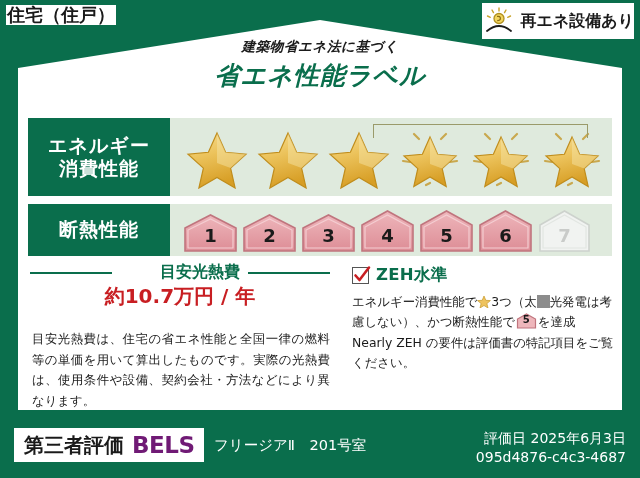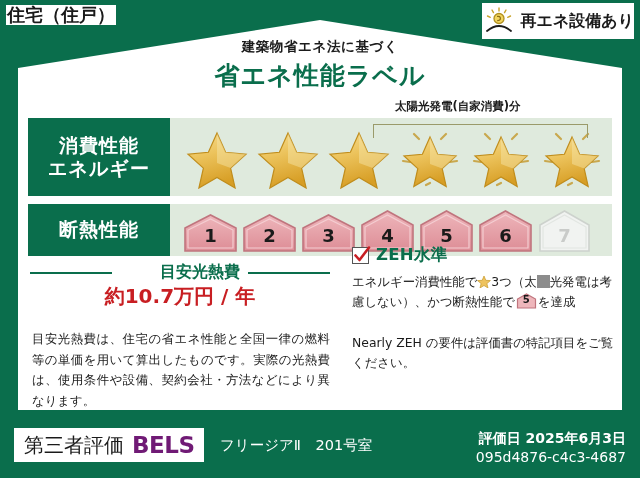--- a/index.html
+++ b/index.html
@@ -57,20 +57,21 @@
     justify-content: space-between;
   }
   .sun-icon { width: 30px; height: 28px; flex: 0 0 30px; }
 
   
   .title-block {
     position: absolute;
     top: 38px; left: 0; right: 0;
     text-align: center;
     z-index: 5;
+    font-style: italic;
   }
   .title-sub {
     font-size: 13.5px;
     font-weight: bold;
     color: #1b1b1b;
     letter-spacing: 0.6px;
   }
   .title-main {
     margin-top: 3px;
     font-size: 25px;
@@ -197,21 +198,21 @@
   .mid-divider {
     position: absolute;
     left: 342px; top: 262px;
     width: 1px; height: 142px;
     background: #ffffff;
     z-index: 5;
   }
 
   
   .zeh-block { position: absolute; z-index: 5; }
-  #zeh-std { left: 352px; top: 244px; width: 266px; }
+  #zeh-std { left: 352px; top: 264px; width: 266px; }
   #zeh-net { left: 352px; top: 327px; width: 266px; }
 
   .zeh-title {
     display: flex;
     align-items: center;
     gap: 7px;
   }
   .check-box {
     width: 17px; height: 17px;
     border: 1.4px solid #555;
@@ -267,34 +268,34 @@
   .bels-box {
     position: absolute;
     left: 14px; top: 12px;
     height: 34px;
     background: #ffffff;
     display: flex;
     align-items: center;
     padding: 0 10px;
     gap: 8px;
   }
-  .bels-jp { font-size: 20px; font-weight: normal; color: #1a1a1a; letter-spacing: 0px; }
+  .bels-jp { font-size: 20px; font-weight: bold; color: #1a1a1a; letter-spacing: 0px; }
   .bels-en { font-size: 23px; font-weight: bold; color: #701a75; letter-spacing: -0.5px; }
   .unit-name {
     position: absolute;
-    left: 220px; top: 20px;
+    left: 214px; top: 20px;
     font-size: 14.5px;
     color: #ffffff;
     white-space: nowrap;
   }
   .eval-date {
     position: absolute;
     right: 14px; top: 14px;
     font-size: 14px;
-    font-weight: bold;
+    font-weight: normal;
     color: #ffffff;
     text-align: center;
     white-space: nowrap;
   }
   .eval-id {
     position: absolute;
     right: 14px; top: 33px;
     font-size: 14px;
     color: #ffffff;
     text-align: right;
@@ -330,26 +331,25 @@
       </svg>
     </span>
     <span>再エネ設備あり</span>
   </div>
 
   <div class="title-block">
     <div class="title-sub">建築物省エネ法に基づく</div>
     <div class="title-main">省エネ性能ラベル</div>
   </div>
 
-  <div class="solar-caption">太陽光発電(自家消費)分</div>
 
   <div class="row" id="row-energy">
     <div class="row-label">
+      <span>エネルギー</span>
       <span>消費性能</span>
-      <span>エネルギー</span>
     </div>
     <div class="row-value">
       <div class="solar-bracket"></div>
       <div class="stars">
 
         <div class="star-wrap">
           <svg viewBox="0 0 70 64" width="70" height="64">
             <defs>
                 <linearGradient id="g1" x1="0" y1="0" x2="0.3" y2="1">
               <stop offset="0%" stop-color="#f6dd92"></stop>

